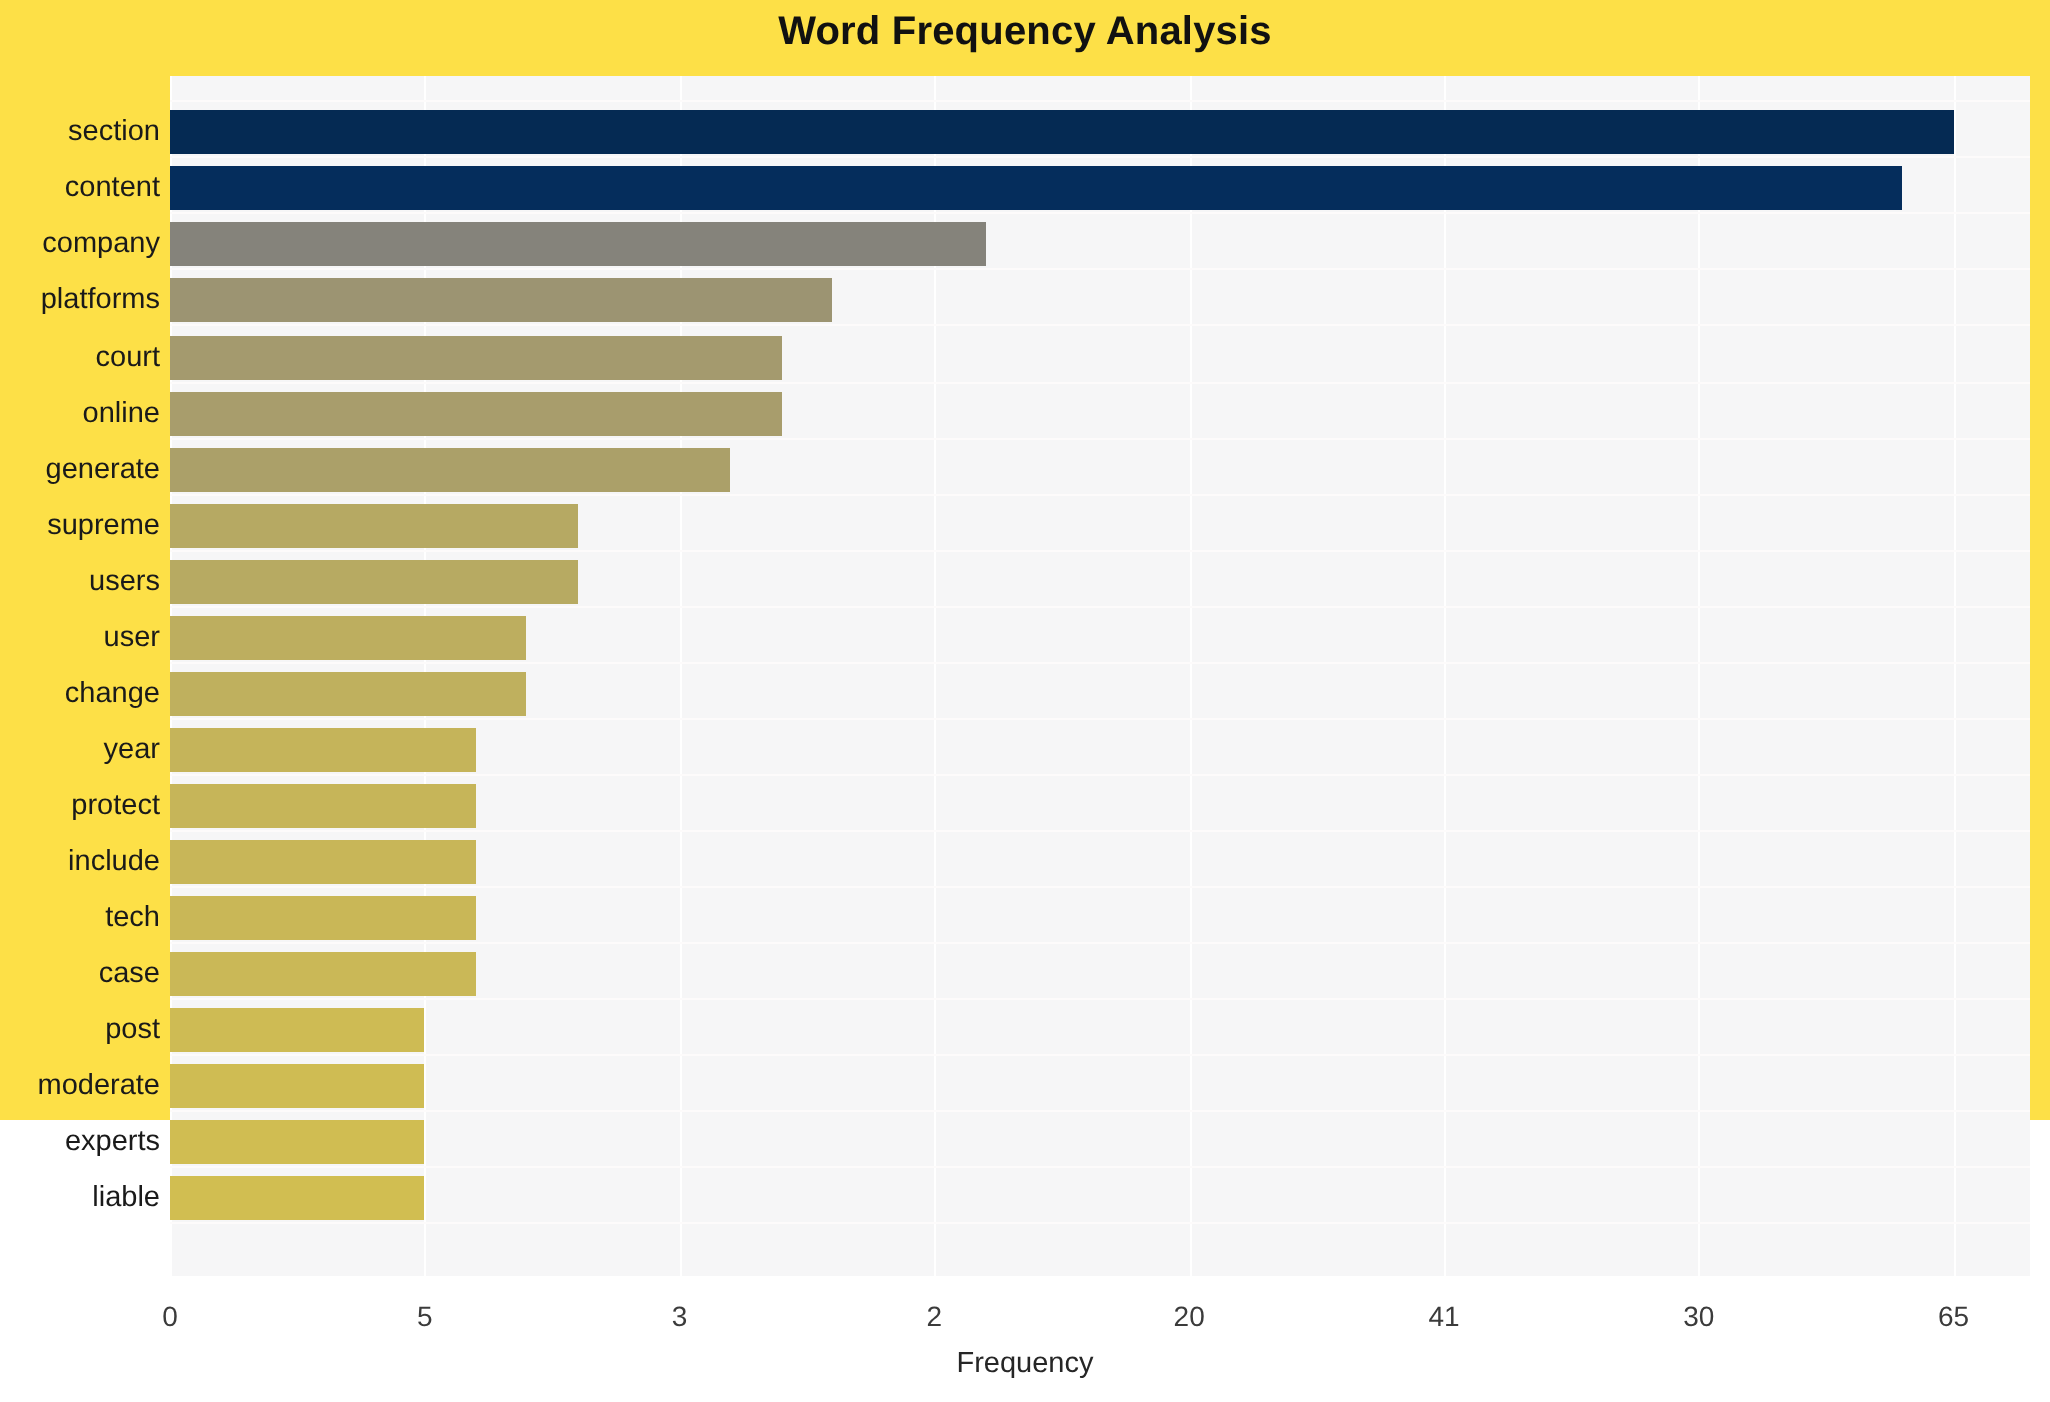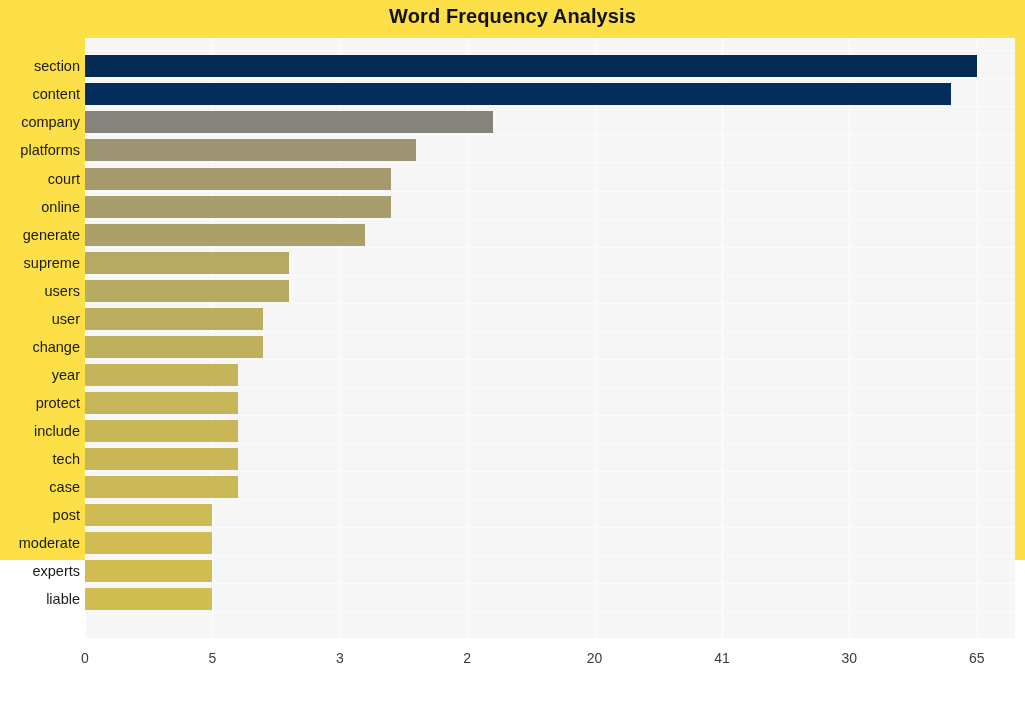--- a/index.html
+++ b/index.html
@@ -191,14 +191,15 @@
       <div class="xtick" style="left: 0px;">0</div>
       <div class="xtick" style="left: 127.397px;">5</div>
       <div class="xtick" style="left: 254.795px;">3</div>
       <div class="xtick" style="left: 382.192px;">2</div>
       <div class="xtick" style="left: 509.589px;">20</div>
       <div class="xtick" style="left: 636.986px;">41</div>
       <div class="xtick" style="left: 764.384px;">30</div>
       <div class="xtick" style="left: 891.781px;">65</div>
     </div>
 
+  <div id="x-axis-label">Frequency</div>
 
 </div>
 
 </body></html>

